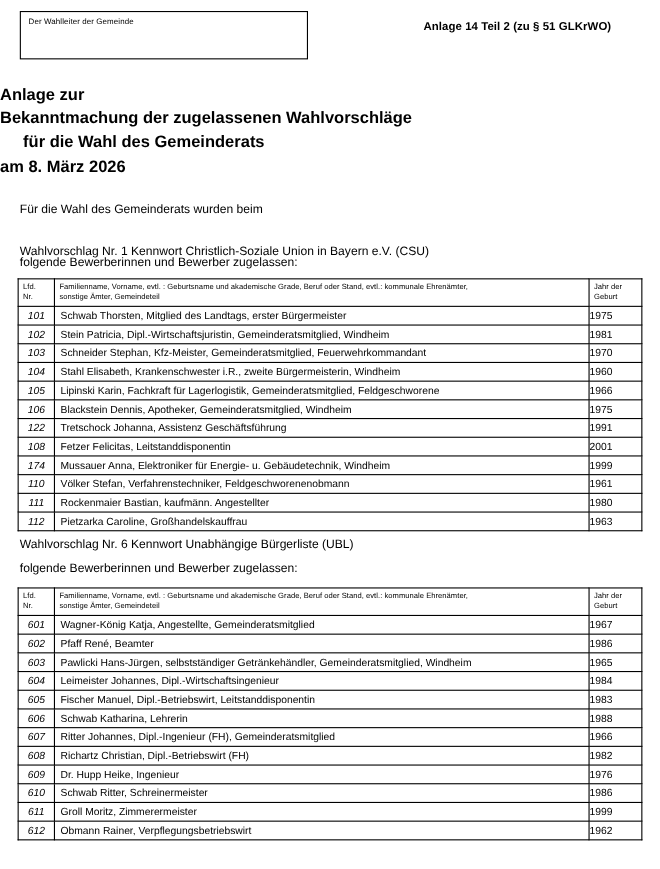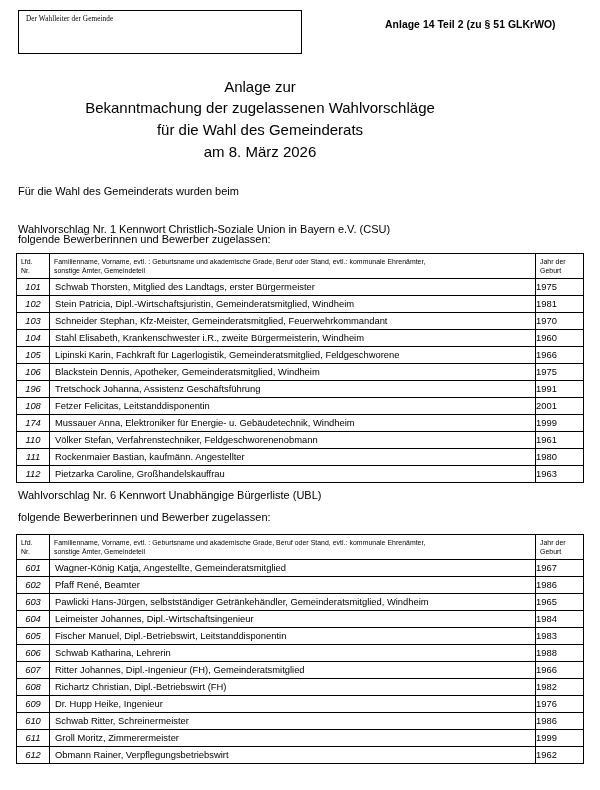--- a/index.html
+++ b/index.html
@@ -28,26 +28,25 @@
     position: absolute;
     left: 0;
     top: 0;
     width: 600px;
     height: 60px;
   }
   .returning-officer-box {
     position: absolute;
     left: 18px;
     top: 10px;
-    width: 284px;
+    width: 262px;
     height: 44px;
     border: 1.3px solid #000;
     box-sizing: border-box;
     padding: 4px 7px 0 7px;
-    font-family: Liberation Serif, serif;
   }
   .ro-small {
     font-size: 7.2px;
     line-height: 9px;
     letter-spacing: 0.1px;
     font-weight: 400;
   }
   .ro-large {
     font-size: 13.2px;
     line-height: 18px;
@@ -63,26 +62,25 @@
     letter-spacing: 0.05px;
     white-space: nowrap;
   }
 
   
   .doc-title {
     position: absolute;
     left: 0;
     top: 76px;
     width: 520px;
-    text-align: center;
-    font-weight: normal;
+    font-weight: bold;
   }
   .doc-title .t1 { font-size: 15px; line-height: 21px; }
   .doc-title .t2 { font-size: 15px; line-height: 22px; }
-  .doc-title .t3 { font-size: 15px; line-height: 22px; }
+  .doc-title .t3 { font-size: 15px; line-height: 22px; margin-left: 21px; }
   .doc-title .t4 { font-size: 15px; line-height: 22px; }
 
   
   .para {
     position: absolute;
     left: 18px;
     font-size: 11px;
     line-height: 13px;
     white-space: nowrap;
   }
@@ -214,21 +212,21 @@
           <td class="col-no">105</td>
           <td class="col-name">Lipinski Karin, Fachkraft für Lagerlogistik, Gemeinderatsmitglied, Feldgeschworene</td>
           <td class="col-year">1966</td>
         </tr>
         <tr>
           <td class="col-no">106</td>
           <td class="col-name">Blackstein Dennis, Apotheker, Gemeinderatsmitglied, Windheim</td>
           <td class="col-year">1975</td>
         </tr>
         <tr>
-          <td class="col-no">196</td>
+          <td class="col-no">122</td>
           <td class="col-name">Tretschock Johanna, Assistenz Geschäftsführung</td>
           <td class="col-year">1991</td>
         </tr>
         <tr>
           <td class="col-no">108</td>
           <td class="col-name">Fetzer Felicitas, Leitstanddisponentin</td>
           <td class="col-year">2001</td>
         </tr>
         <tr>
           <td class="col-no">174</td>

